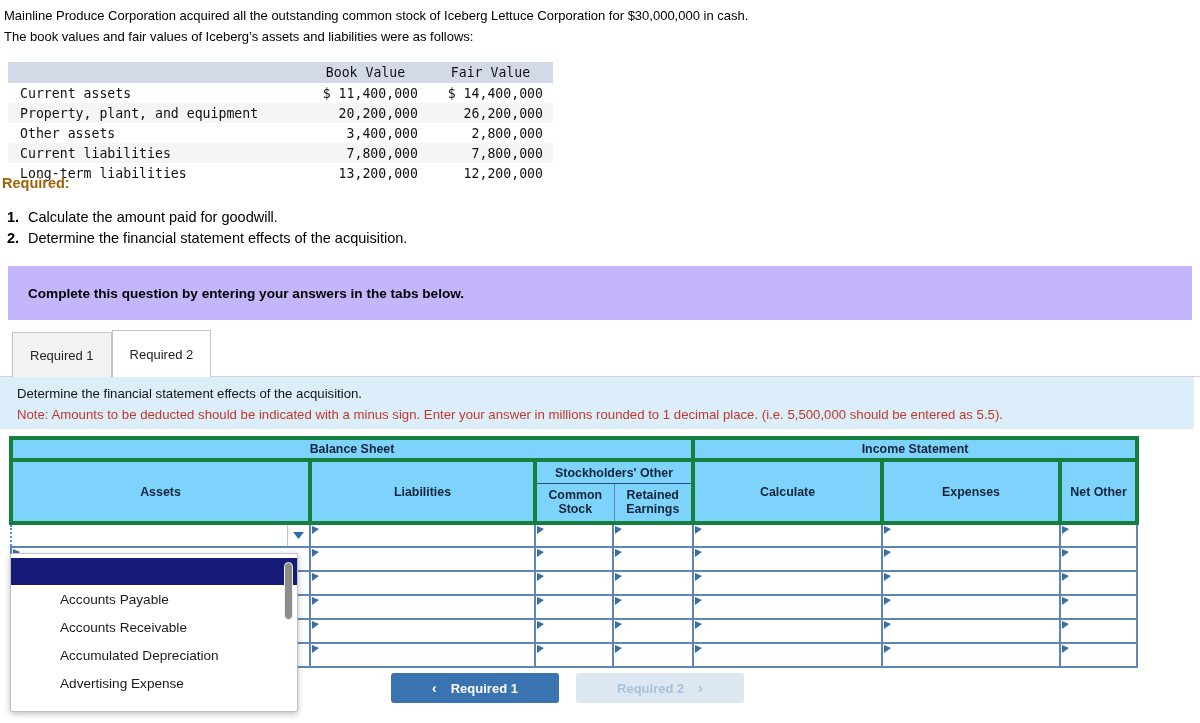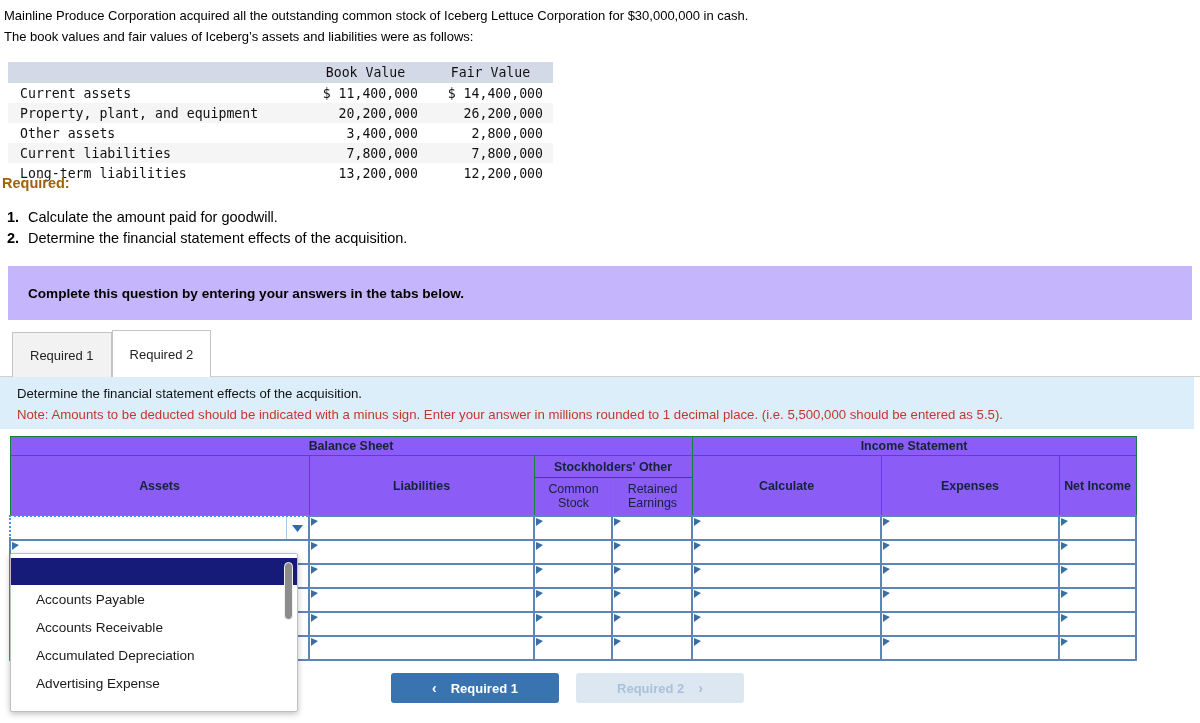--- a/index.html
+++ b/index.html
@@ -102,38 +102,38 @@
     width: 1126px;
   }
   table.grid {
     border-collapse: collapse;
     table-layout: fixed;
     width: 1126px;
     font-size: 12.4px;
     color: #16283c;
   }
   table.grid th {
-    border: 1px solid #15803d;
-    background: #8b5cf6;
+    border: 4px solid #15803d;
+    background: #7dd3fc;
     font-weight: bold;
     text-align: center;
     color: #13243a;
     padding: 2px 0;
   }
   .se-wrap { padding: 0 !important; }
   .se-top {
     border-bottom: 1px solid #2c4d76;
     padding: 4px 0 3px 0;
     font-weight: bold; text-align: center;
     font-size: 12.4px;
   }
   .se-bottom { display: flex; }
   .se-bottom > div {
     flex: 1; text-align: center; padding: 4px 0 5px 0;
-    font-weight: normal; font-size: 12.4px; line-height: 14px;
+    font-weight: bold; font-size: 12.4px; line-height: 14px;
   }
   .se-bottom > div:first-child { border-right: 1px solid #5d85b5; }
 
   
   table.grid td.cell {
     border: 2px solid #5d85b5;
     background: #ffffff;
     height: 24px;
     padding: 0;
     position: relative;
@@ -193,21 +193,21 @@
     width: 0; height: 0;
     border-left: 7px solid transparent;
     border-right: 7px solid transparent;
     border-bottom: 8px solid #bfbfbf;
   }
   .dd-list { padding-top: 4px; }
   .dd-item {
     height: 28px;
     display: flex; align-items: center;
     padding-left: 25px;
-    font-size: 13.6px; color: #1a1a1a;
+    font-size: 13.6px; color: #1a1a1a; margin-left: 24px;
   }
   .dd-item.selected {
     background: #161a78;
     color: #ffffff;
     margin: 0 0 0 0;
     height: 27px;
   }
   .dd-scrollbar {
     position: absolute; right: 4px; top: 8px;
     width: 9px; height: 58px;
@@ -332,21 +332,21 @@
           <th>Liabilities</th>
           <th colspan="2" class="se-wrap">
             <div class="se-top">Stockholders' Other</div>
             <div class="se-bottom">
               <div>Common Stock</div>
               <div>Retained Earnings</div>
             </div>
           </th>
           <th>Calculate</th>
           <th>Expenses</th>
-          <th>Net Income</th>
+          <th>Net Other</th>
         </tr>
       </thead>
       <tbody>
         <tr>
           <td class="cell focused">
             <div class="fcell-inner">
               <div class="fcell-arrow">
                 <svg width="11" height="7" viewBox="0 0 11 7">
                     <polygon points="0,0 11,0 5.5,7" fill="#2b6cb0"></polygon>
                   </svg>

